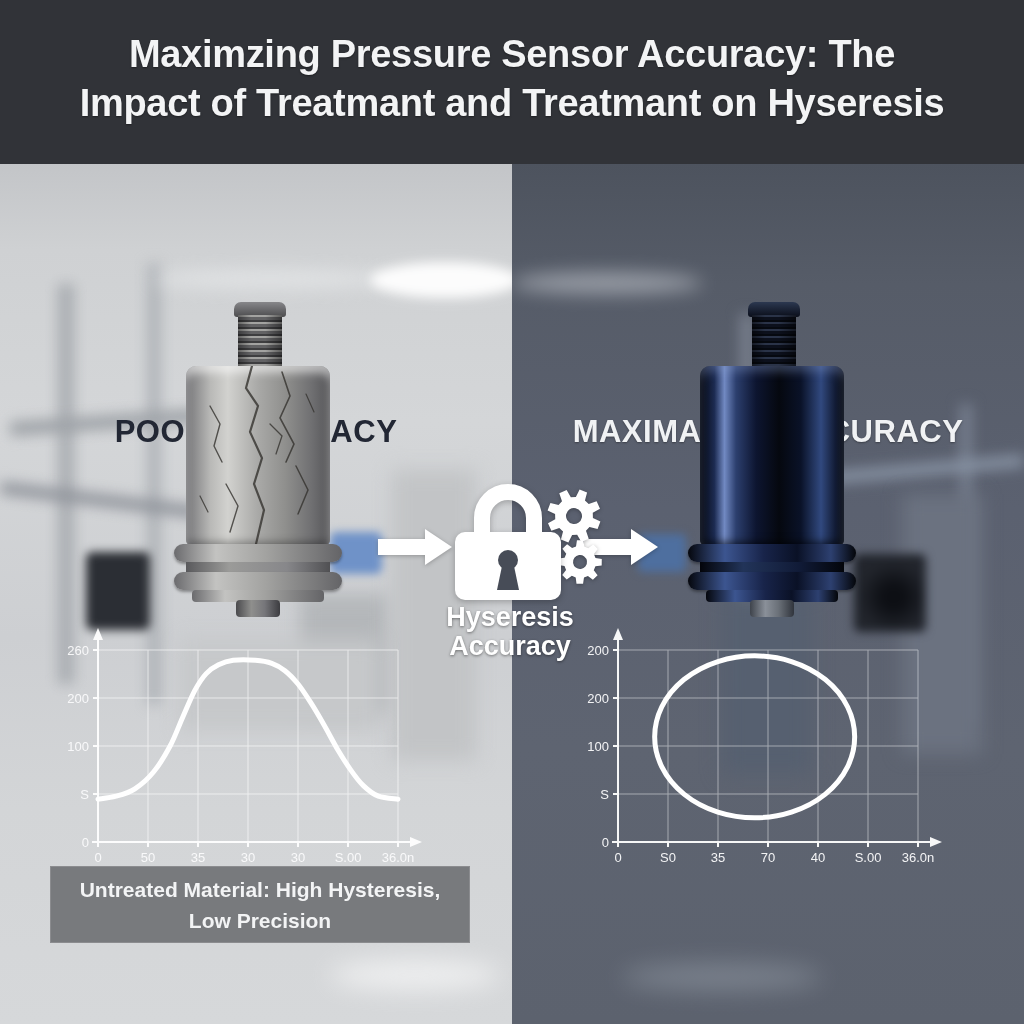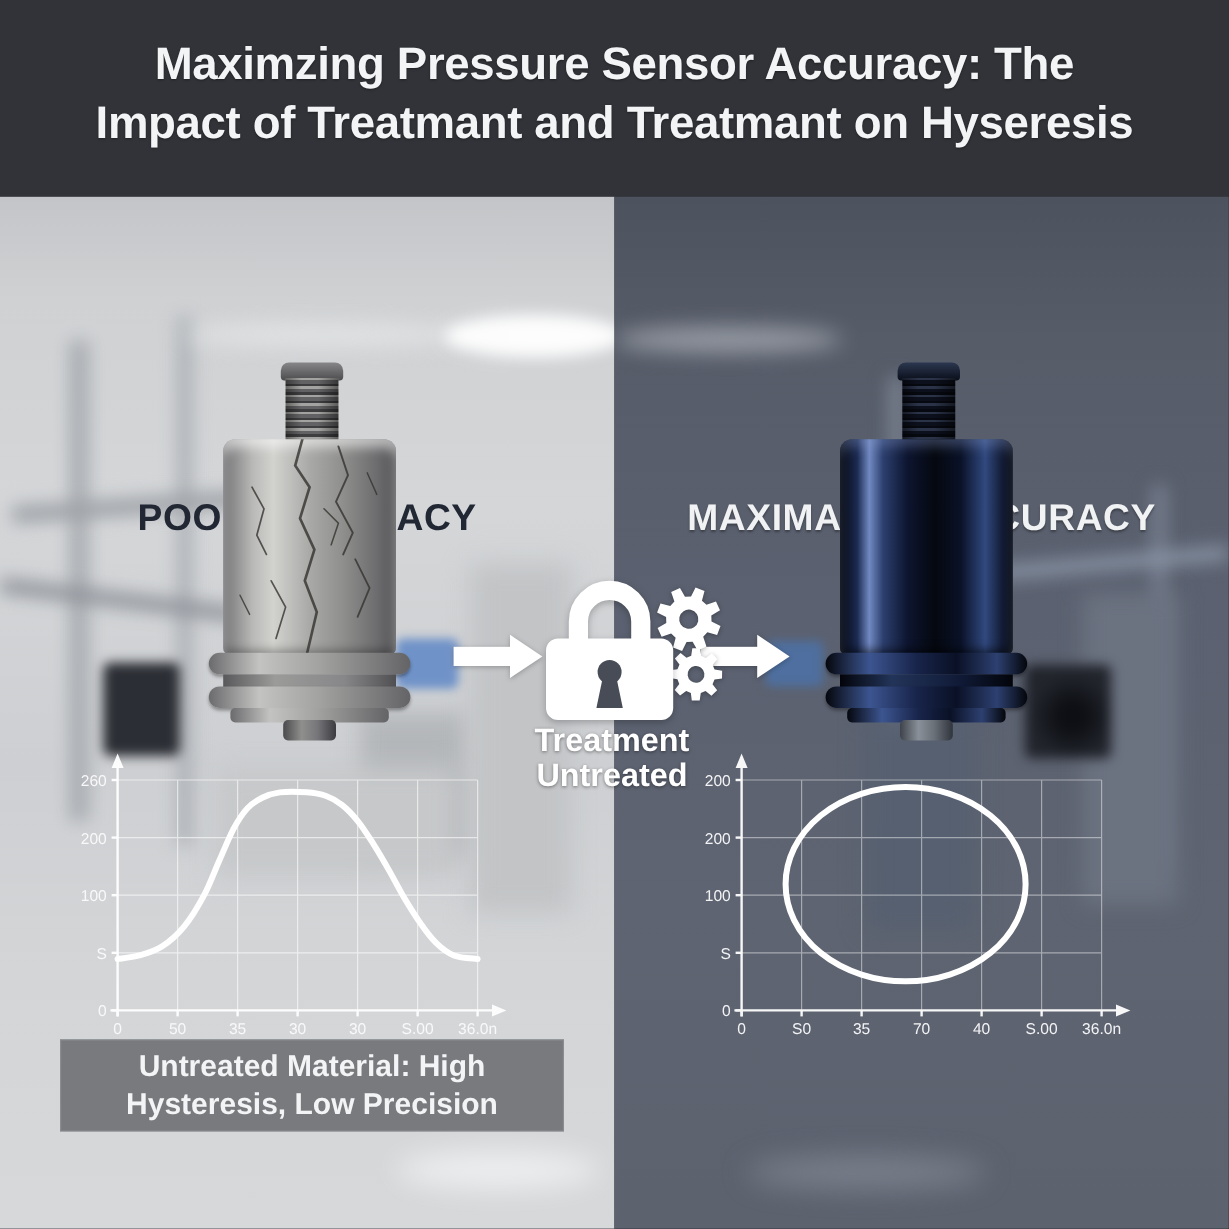--- a/index.html
+++ b/index.html
@@ -109,21 +109,21 @@
     text-shadow:0 1px 3px rgba(0,0,0,.45);}
 
   
   .chart{position:absolute;width:376px;height:244px;}
   .chart-l{left:56px;top:626px;} .chart-r{left:576px;top:626px;}
 
   
   .caption{position:absolute;display:flex;align-items:center;justify-content:center;
            text-align:center;color:var(--caption-text,#f3f4f5);font-weight:bold;
            box-shadow:inset 0 0 0 1px rgba(255,255,255,.14);}
-  .cap-l{left:50px;top:866px;width:420px;height:77px;font-size:25px;line-height:31px;
+  .cap-l{left:50px;top:866px;width:420px;height:77px;font-size:21px;line-height:31px;
          background:var(--caption-left-bg,rgba(112,114,117,.92));}
   .cap-r{left:556px;top:863px;width:434px;height:82px;font-size:23px;line-height:30px;
          background:var(--caption-right-bg,rgba(45,50,60,.92));}
   .caption span{display:block;padding:4px 12px;}
 </style>
 </head>
 <body>
 
 <div class="stage">
 
@@ -216,22 +216,22 @@
     </svg>
 
   <svg class="lock-svg" width="120" height="134" viewBox="0 0 120 134">
     <path d="M34 66 V46 a26 26 0 0 1 52 0 V66" fill="none" stroke="#ffffff" stroke-width="16"></path>
     <rect x="7" y="60" width="106" height="68" rx="10" fill="#ffffff"></rect>
     <circle cx="60" cy="88" r="10" fill="#474c57"></circle>
     <path d="M54 94 L49 118 L71 118 L66 94 Z" fill="#474c57"></path>
   </svg>
 
   <div class="center-label">
-    <span>Treatment</span>
-    <span>Untreated</span>
+    <span>Hyseresis</span>
+    <span>Accuracy</span>
   </div>
 
   <svg id="chart0" class="chart chart-l" viewBox="0 0 376 244">
       <g stroke="#ffffff" stroke-width="1" opacity="0.6">
         <line x1="92" y1="24" x2="92" y2="216"></line>
         <line x1="142" y1="24" x2="142" y2="216"></line>
         <line x1="192" y1="24" x2="192" y2="216"></line>
         <line x1="242" y1="24" x2="242" y2="216"></line>
         <line x1="292" y1="24" x2="292" y2="216"></line>
         <line x1="342" y1="24" x2="342" y2="216"></line>

